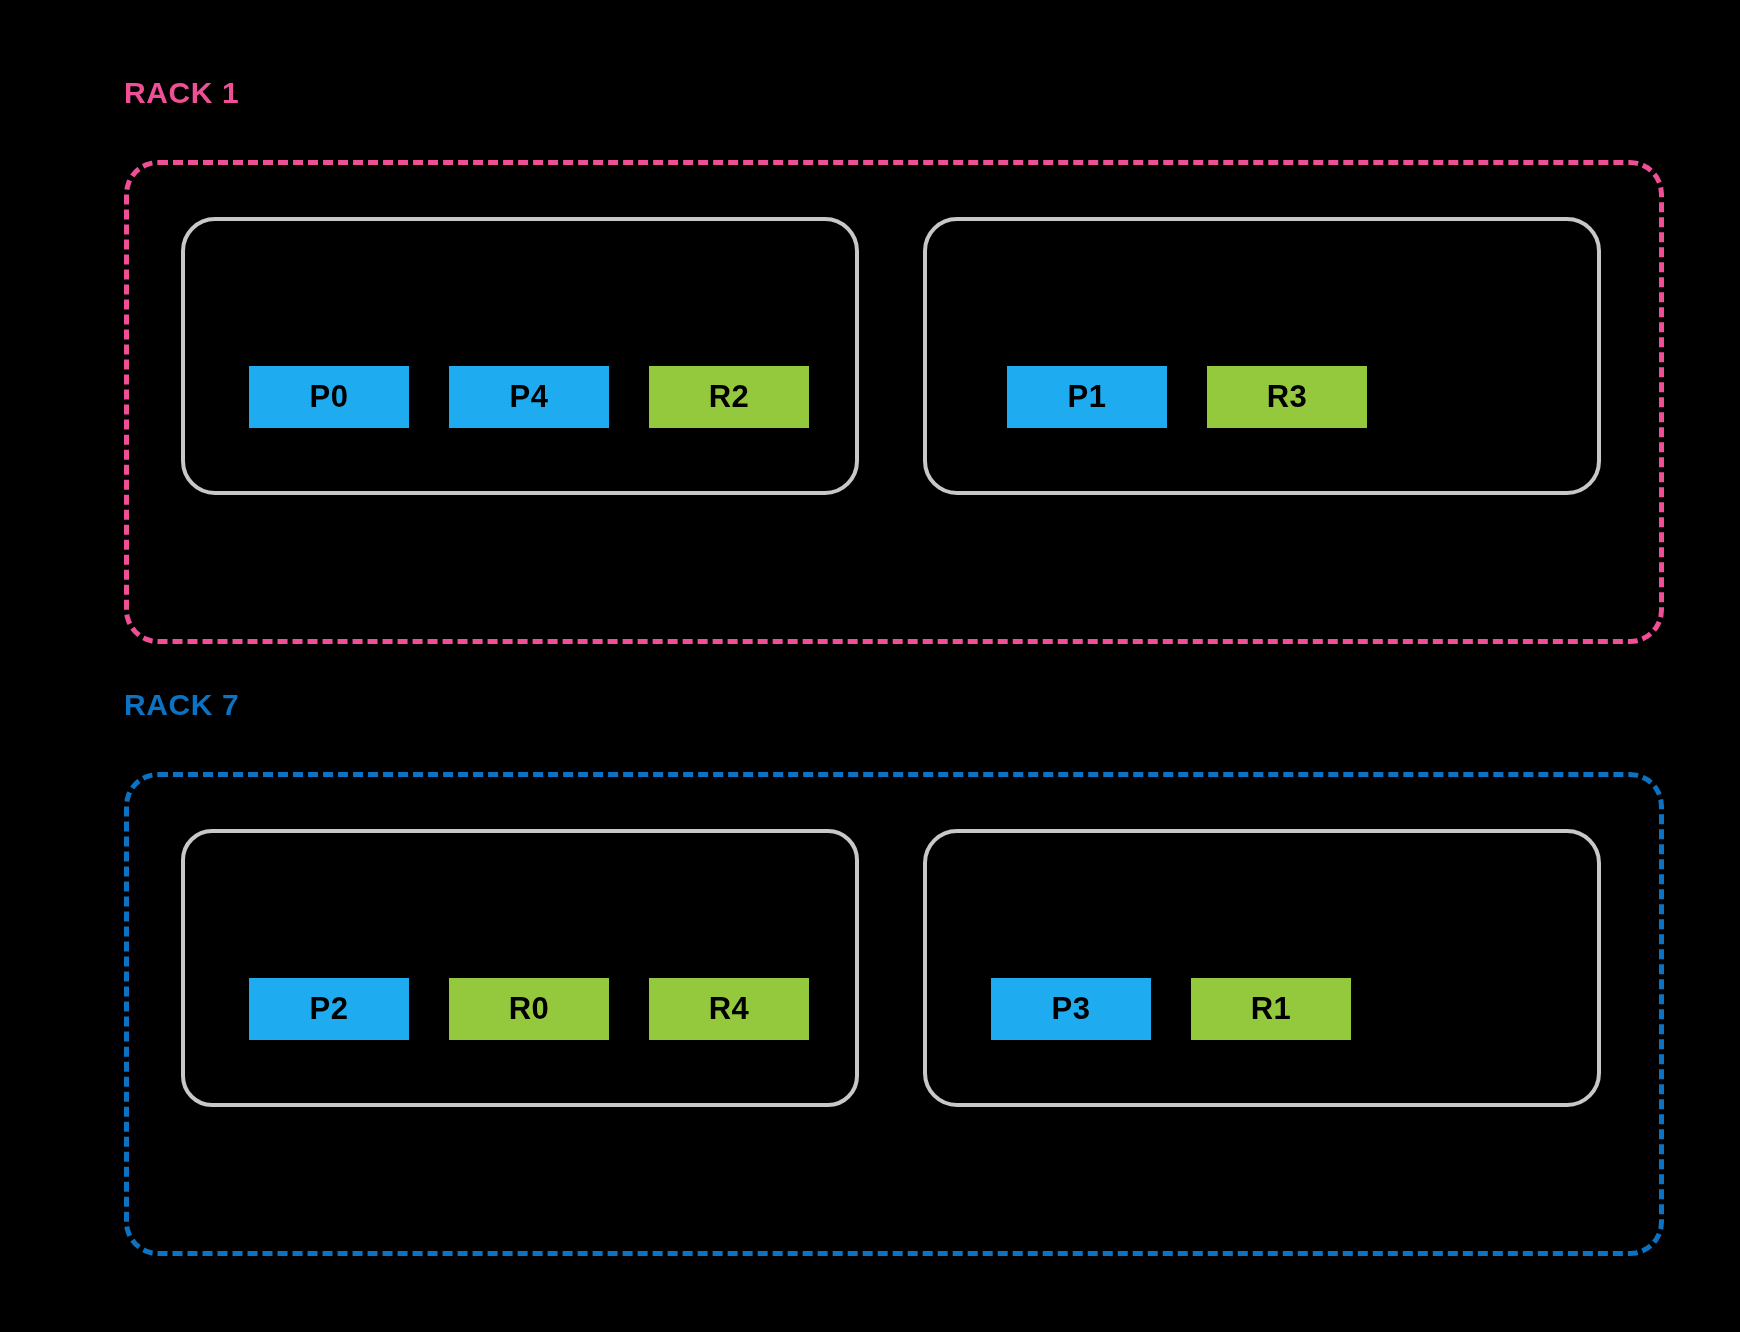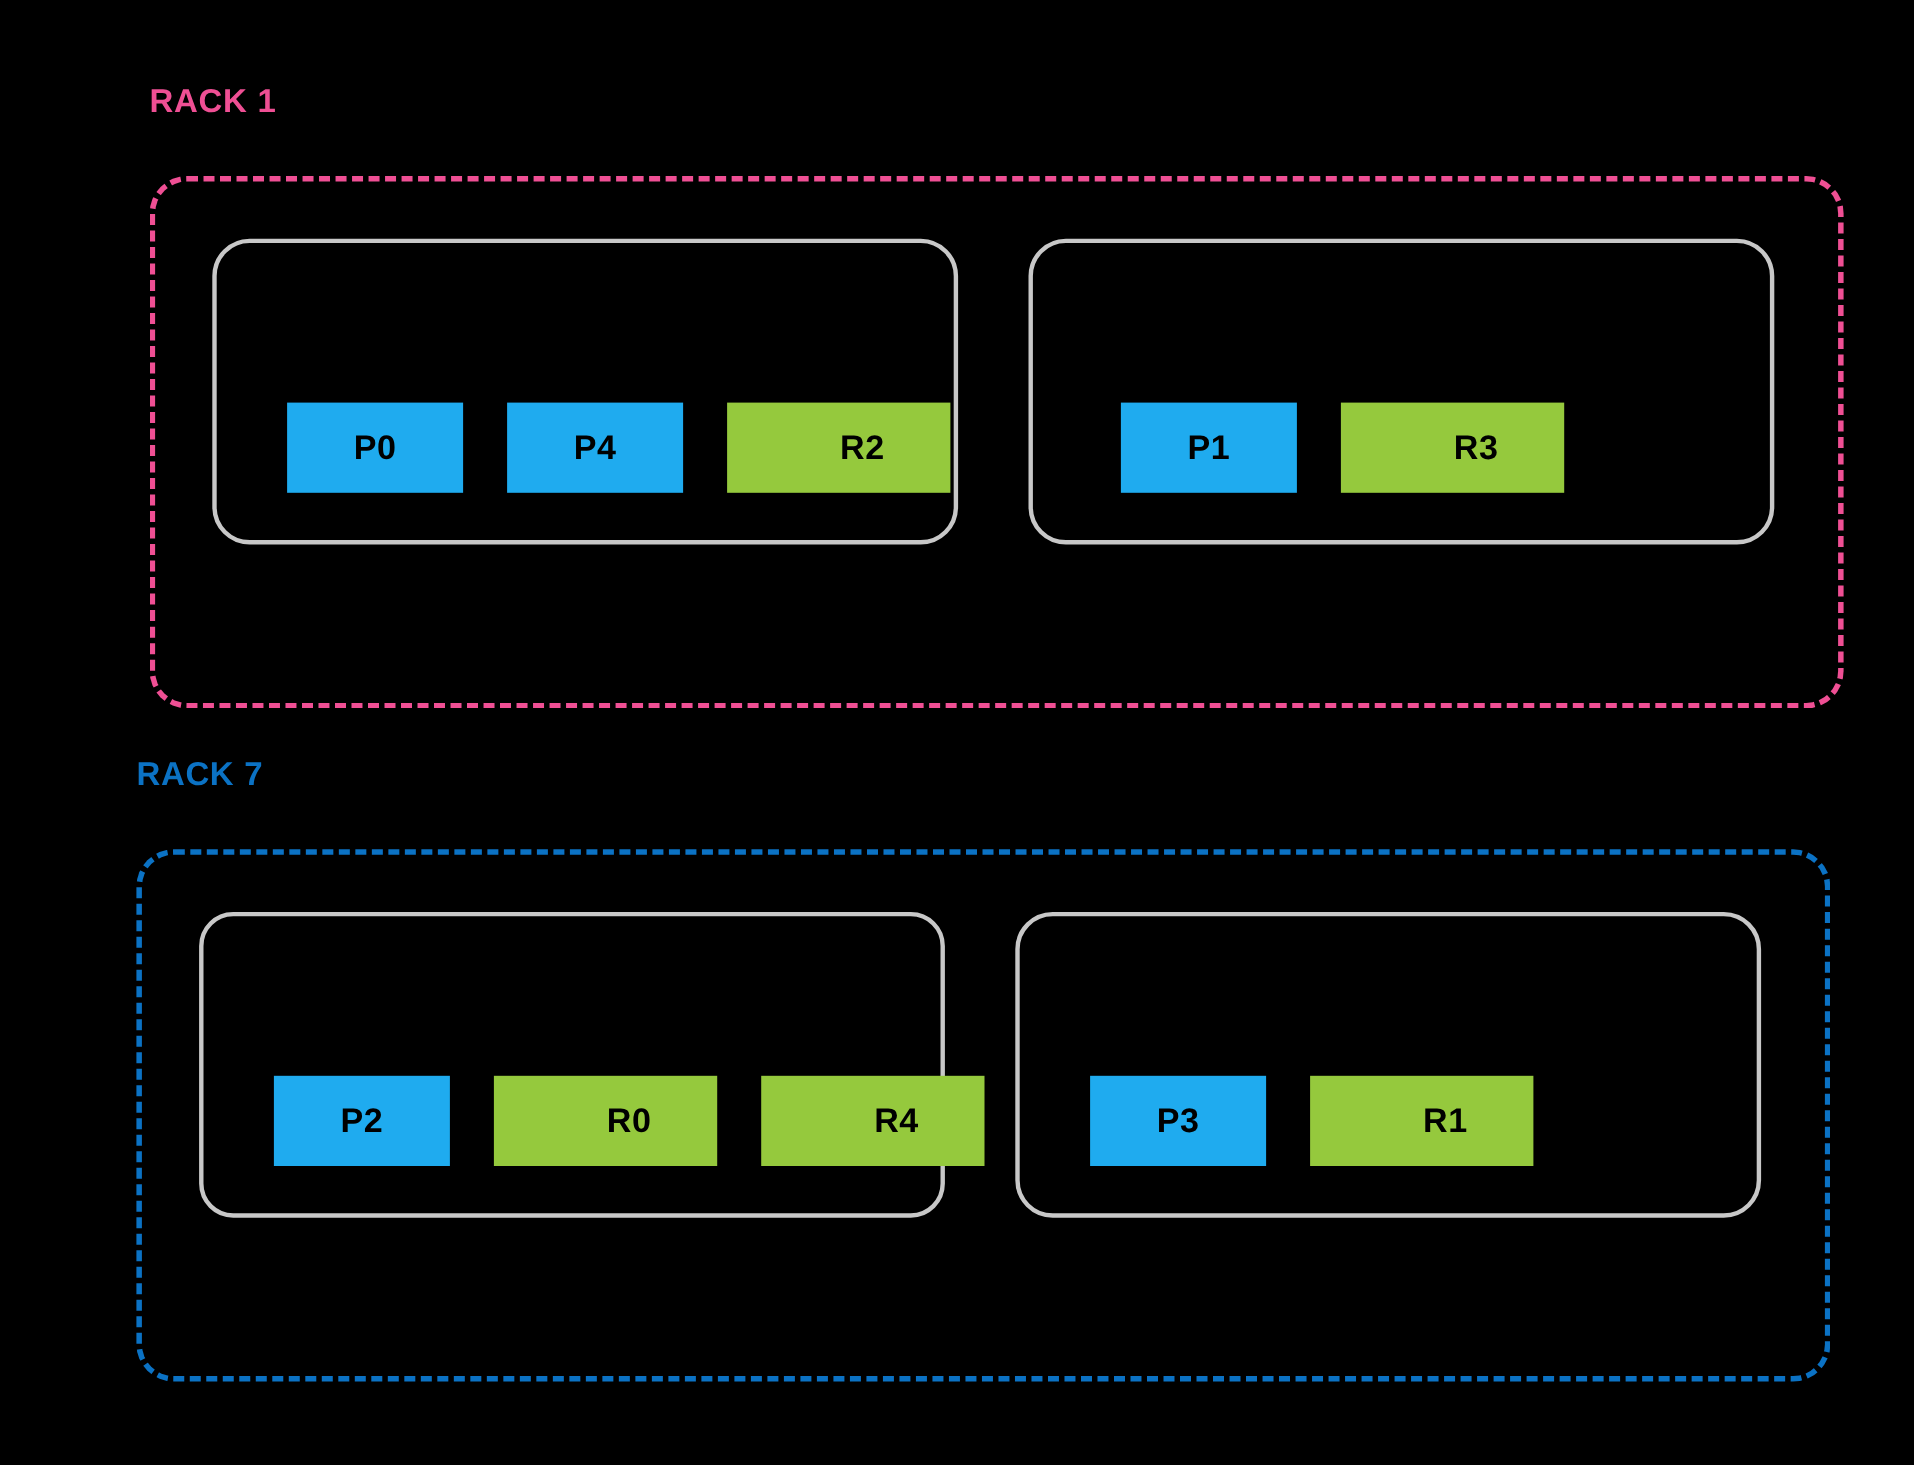--- a/index.html
+++ b/index.html
@@ -54,41 +54,41 @@
 
   
   .chip-row {
     position: absolute;
     display: flex;
     flex-direction: row;
     align-items: center;
   }
   .chip {
     width: 160px;
-    height: 82px;
+    height: 62px;
     margin-right: 40px;
     display: flex;
     align-items: center;
     justify-content: center;
     font-size: 31px;
     font-weight: 700;
     color: #000000;
     letter-spacing: 0.5px;
     user-select: none;
   }
   .chip:last-child { margin-right: 0; }
   .chip.primary  { background: #1fabef; }
-  .chip.replica  { background: #95c93d; padding-left: 43px; }
+  .chip.replica  { background: #95c93d; }
 </style>
 </head>
 <body>
 
 <div id="canvas">
 
-  <div class="rack-group" style="left:136px; top:78px; width:1540px; height:566px;">
+  <div class="rack-group" style="left:124px; top:78px; width:1540px; height:566px;">
 
     <div class="rack-label" style="color:#ef4f94;">RACK 1</div>
 
     <div class="rack-box" style="top:82px; width:1540px; height:484px; border-color:#ef4f94;">
 
       <div class="node-box" style="left:52px; top:52px; width:678px; height:278px;">
         <div class="chip-row" style="left:64px; top:145px;">
           <div class="chip primary">P0</div>
           <div class="chip primary">P4</div>
           <div class="chip replica">R2</div>

